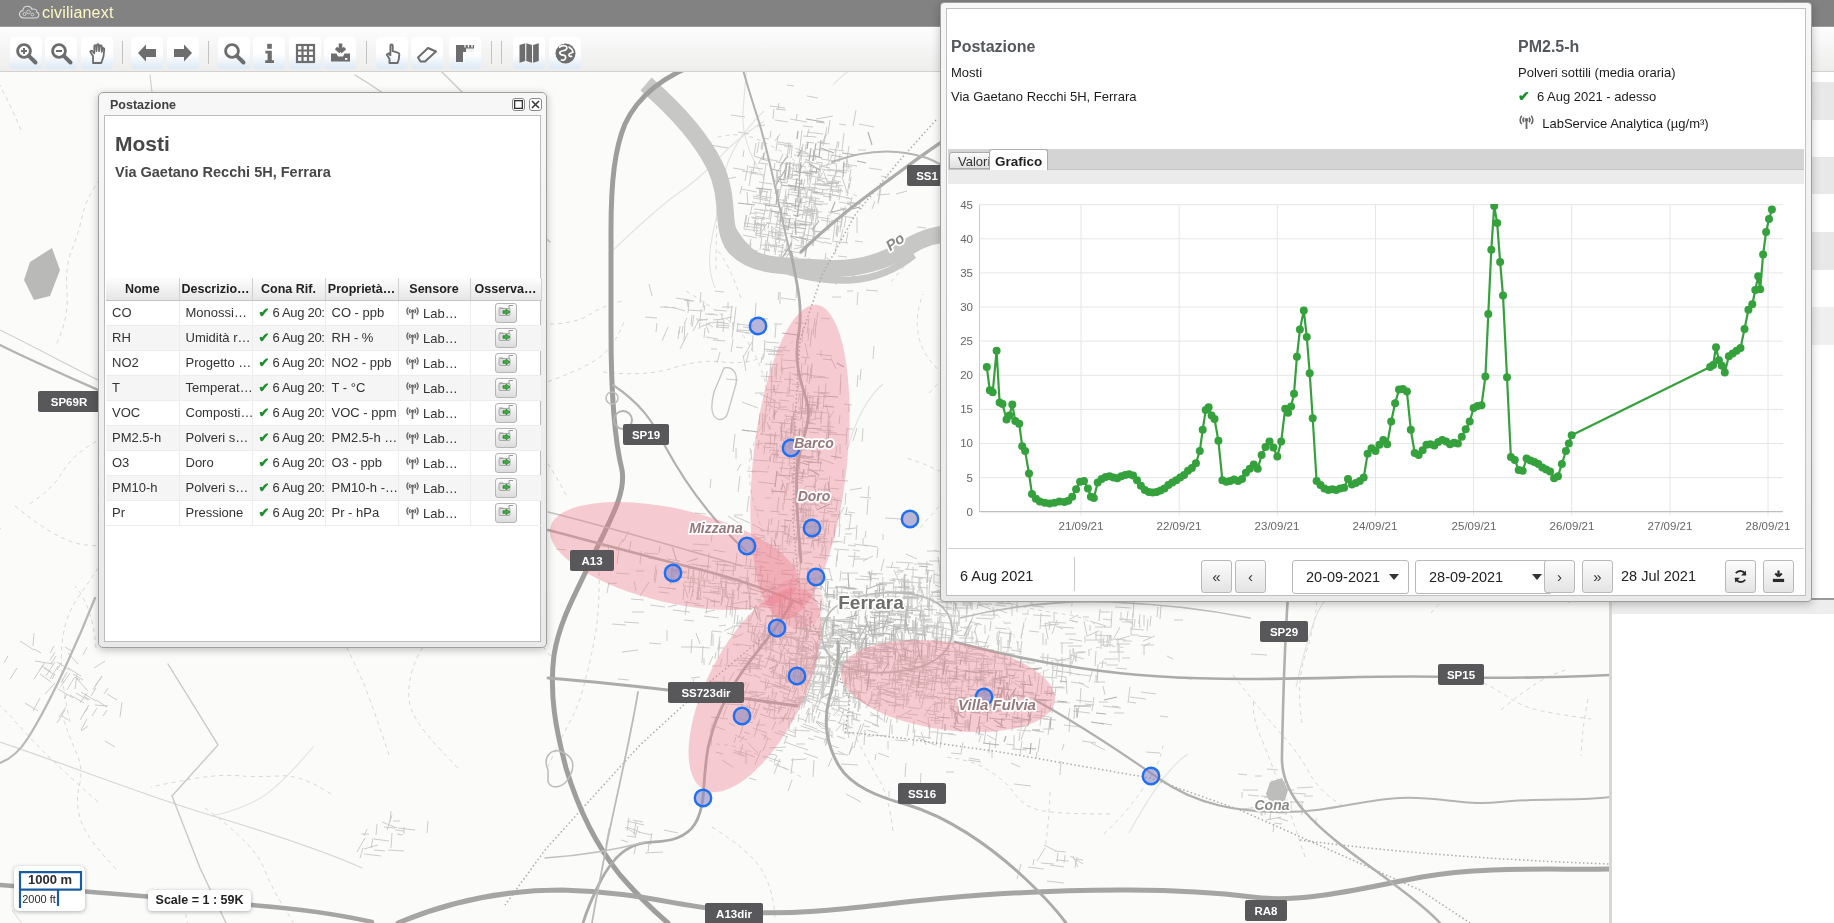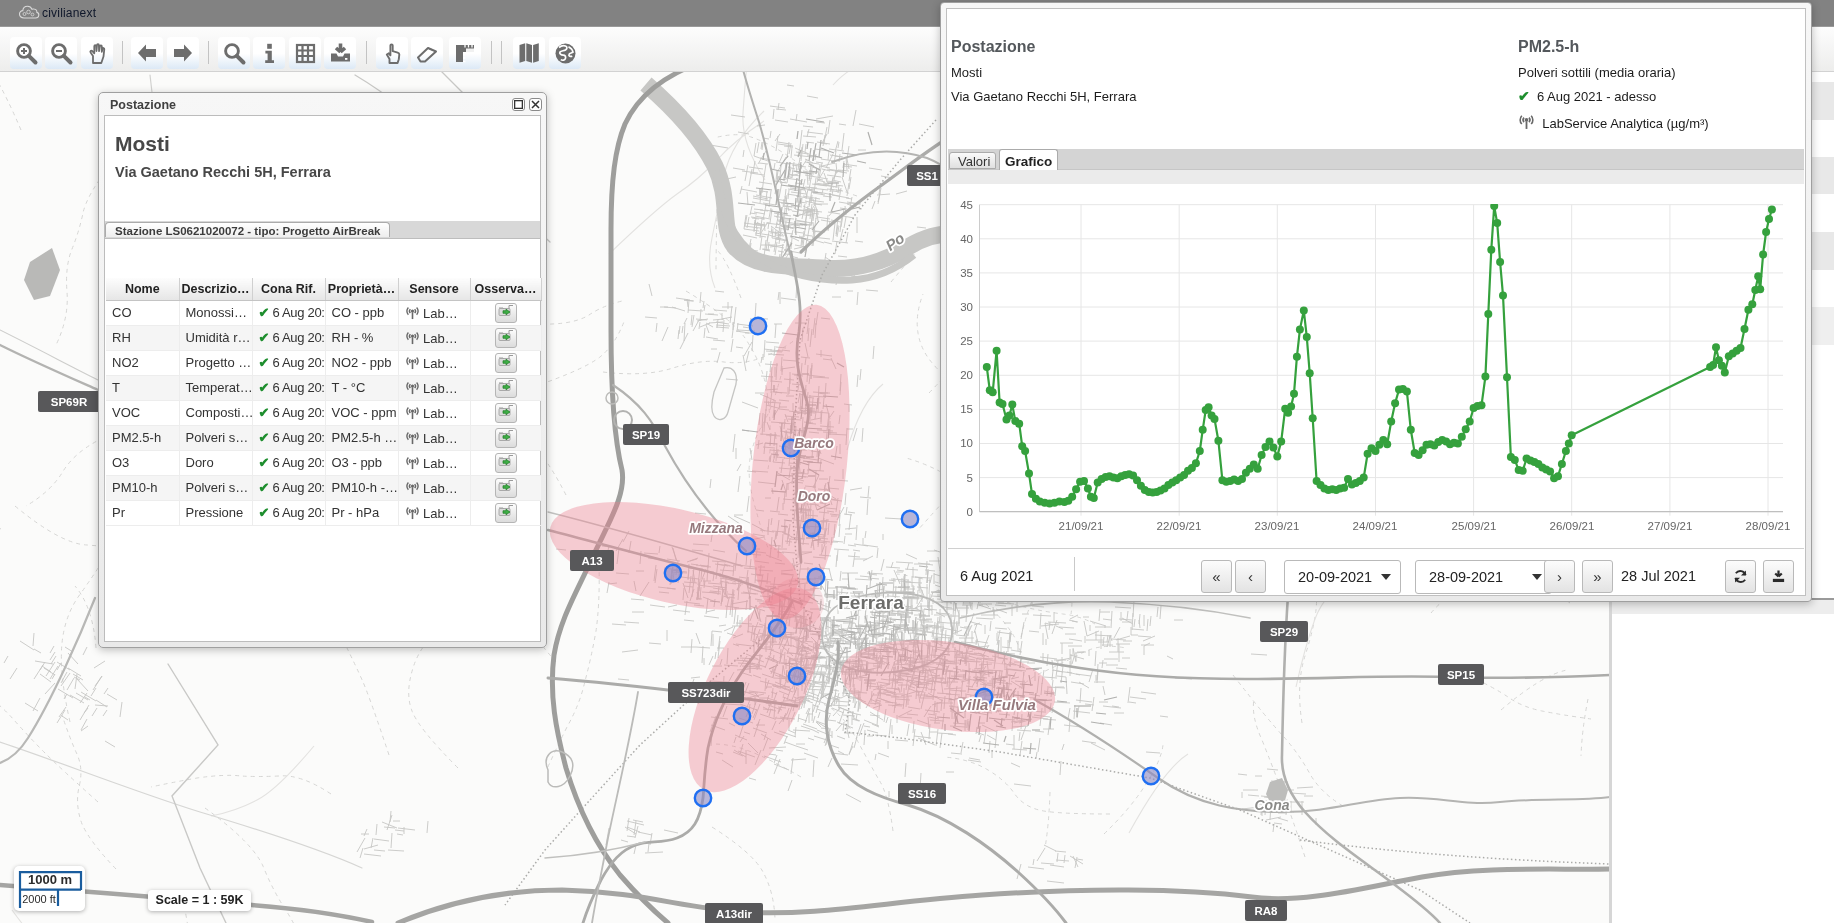--- a/index.html
+++ b/index.html
@@ -1,20 +1,20 @@
 <!DOCTYPE html>
 <html><head><meta charset="utf-8"><title>civilianext</title>
 <style>
 *{margin:0;padding:0;box-sizing:border-box}
 html,body{width:1834px;height:923px;overflow:hidden;font-family:"Liberation Sans",sans-serif;background:#fff}
 #stage{position:relative;width:1834px;height:923px}
 
 #hdr{position:absolute;left:0;top:0;width:1834px;height:26px;background:#828282;z-index:10}
 #logo{position:absolute;left:18px;top:3px;height:20px;display:flex;align-items:center;color:#fff}
-#logo .txt{font-size:12px;letter-spacing:.2px;color:#0f172a;margin-left:2px}
+#logo .txt{font-size:16px;letter-spacing:.2px;color:#fef9c3;margin-left:2px}
 
 #tbar{position:absolute;left:0;top:26px;width:1834px;height:46px;background:linear-gradient(#fdfdfd,#ededec);border-top:1px solid #9a9a9a;border-bottom:1px solid #d2d2d2;z-index:10}
 .tbtn{position:absolute;top:10px;width:32px;height:32px;border-radius:4px;background:linear-gradient(#ffffff 52%,#dce9f6);display:flex;align-items:center;justify-content:center}
 .tbtn svg{display:block}
 .tsep{position:absolute;top:14px;width:1px;height:23px;background:#c3c3c3}
 
 .win{position:absolute;background:linear-gradient(#f7f7f7,#e9e9e9);border:1px solid #9f9f9f;border-radius:5px;box-shadow:0 2px 8px rgba(0,0,0,.25)}
 
 #ld{left:98px;top:92px;width:449px;height:556px;z-index:20}
 #ld .tt{position:absolute;left:11px;top:5px;font-size:12.5px;font-weight:bold;color:#404040}
@@ -3973,23 +3973,20 @@
         </svg>
       </div>
 <div class="wbtn" style="right:4px;top:5px">
         <svg width="9" height="9" viewBox="0 0 9 9">
           <path d="M1,1 L8,8 M8,1 L1,8" stroke="#333" stroke-width="1.5"></path>
         </svg>
       </div>
 <div class="body">
   <div class="mosti">Mosti</div>
   <div class="addr">Via Gaetano Recchi 5H, Ferrara</div>
-  <div class="tabstrip">
-          <div class="tab">Stazione LS0621020072 - tipo: Progetto AirBreak</div>
-        </div>
   <table class="obs">
           <colgroup>
             <col style="width:73px">
             <col style="width:73px">
             <col style="width:73px">
             <col style="width:73px">
             <col style="width:72px">
             <col style="width:71px">
           </colgroup>
           <tbody>
@@ -4212,21 +4209,21 @@
                 <path d="M12.4,2.6 A5.6,5.6 0 0 1 12.4,10.4"></path>
                 <path d="M10.3,4.4 A3,3 0 0 1 10.3,8.6"></path>
               </g>
               <circle cx="8" cy="6.5" r="1.7" fill="#686868"></circle>
               <path d="M8,7.8 L8,15" stroke="#686868" stroke-width="1.7"></path>
             </svg>&nbsp; LabService Analytica (µg/m³)</div>
         </div>
   <div class="tabstrip"></div>
         <div class="tabsub"></div>
   <div class="tabi" style="left:2px">Valori</div>
-  <div class="taba" style="left:52px">Grafico</div>
+  <div class="taba" style="left:42px">Grafico</div>
   <svg width="872" height="600" viewBox="0 0 872 600" style="position:absolute;left:0;top:0">
           <g stroke="#e6e6e6" stroke-width="1" fill="none">
             <path d="M32.5,502.7 H836.0"></path>
             <path d="M32.5,468.6 H836.0"></path>
             <path d="M32.5,434.5 H836.0"></path>
             <path d="M32.5,400.4 H836.0"></path>
             <path d="M32.5,366.3 H836.0"></path>
             <path d="M32.5,332.1 H836.0"></path>
             <path d="M32.5,298.0 H836.0"></path>
             <path d="M32.5,263.9 H836.0"></path>
@@ -4445,21 +4442,21 @@
             <circle cx="819.1" cy="223.0" r="4" fill="#35a13d"></circle>
             <circle cx="822.0" cy="210.0" r="4" fill="#35a13d"></circle>
             <circle cx="824.9" cy="200.5" r="4" fill="#35a13d"></circle>
           </g>
         </svg>
   <div class="bbar">
     <div class="blbl" style="left:12px">6 Aug 2021</div>
     <div style="position:absolute;left:126px;top:8px;width:1px;height:34px;background:#c9c9c9"></div>
     <div class="bbtn" style="left:253px;width:31px">«</div>
     <div class="bbtn" style="left:287px;width:31px">‹</div>
-    <div class="bsel" style="left:336px;width:117px">20-09-2021<span class="car"></span></div>
+    <div class="bsel" style="left:344px;width:117px">20-09-2021<span class="car"></span></div>
     <div class="bsel" style="left:467px;width:137px">28-09-2021<span class="car"></span></div>
     <div class="bbtn" style="left:596px;width:31px">›</div>
     <div class="bbtn" style="left:634px;width:31px">»</div>
     <div class="blbl" style="left:673px">28 Jul 2021</div>
     <div class="bbtn" style="left:777px;width:31px"><svg width="15" height="15" viewBox="0 0 16 16" style="vertical-align:-2px">
               <path d="M13.5,6.5 A6,6 0 0 0 3,4.5 M2.5,9.5 A6,6 0 0 0 13,11.5" fill="none" stroke="#2b2b2b" stroke-width="2"></path>
               <path d="M13.8,1.5 L13.8,6.8 L8.5,6.8 Z" fill="#2b2b2b"></path>
               <path d="M2.2,14.5 L2.2,9.2 L7.5,9.2 Z" fill="#2b2b2b"></path>
             </svg></div>
     <div class="bbtn" style="left:815px;width:31px"><svg width="15" height="15" viewBox="0 0 16 16" style="vertical-align:-2px">

